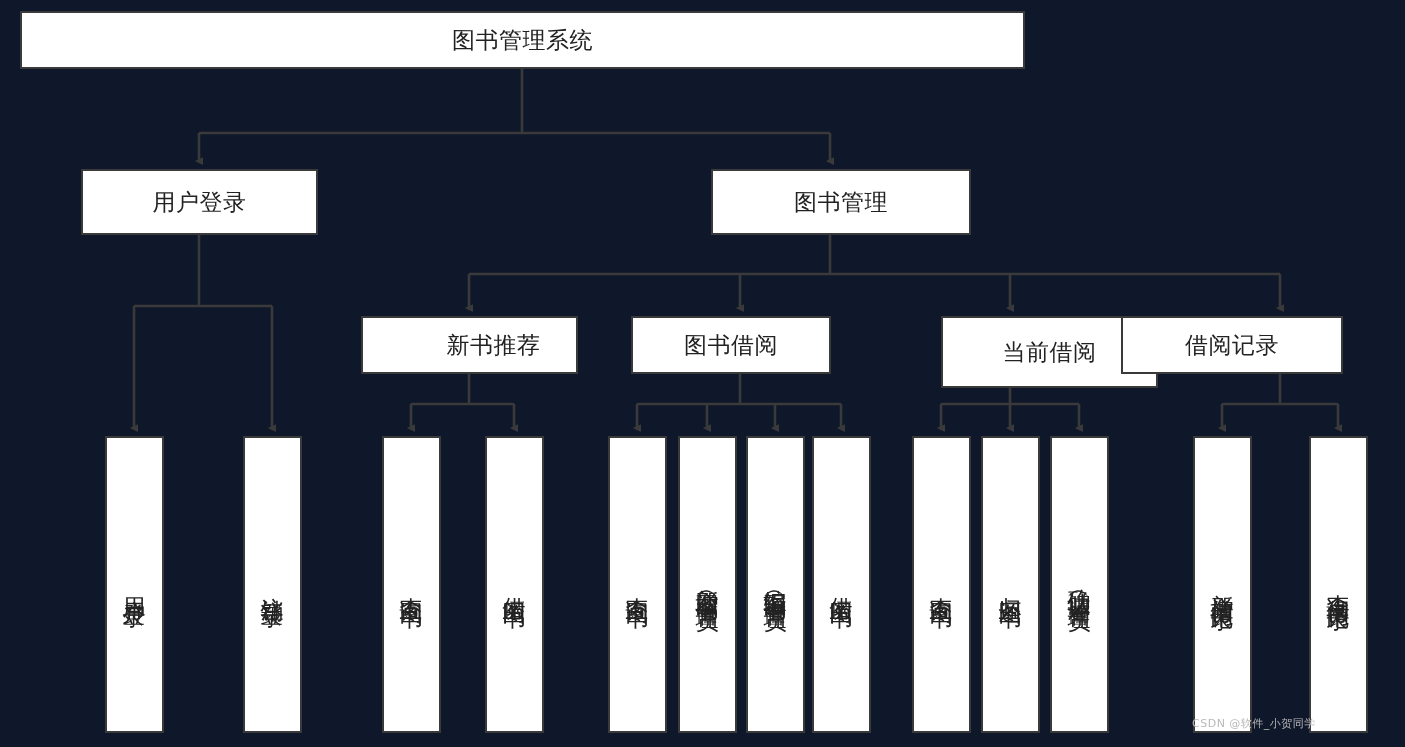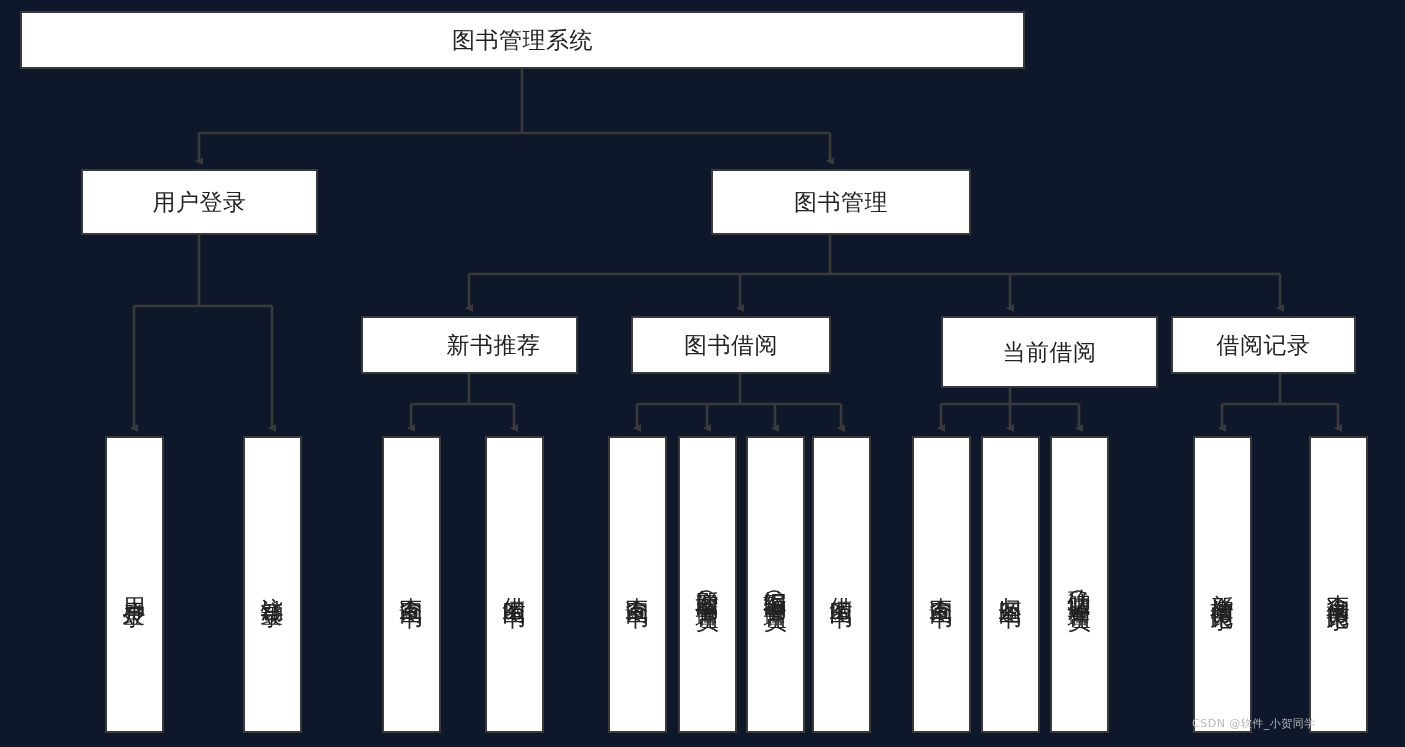--- a/index.html
+++ b/index.html
@@ -146,21 +146,21 @@
   </div>
 
   <div class="node horiz" style="left:631px; top:316px; width:200px; height:58px;">
     <span class="node-label">图书借阅</span>
   </div>
 
   <div class="node horiz" style="left:901px; top:316px; width:217px; height:72px;margin-left:40px;">
     <span class="node-label">当前借阅</span>
   </div>
 
-  <div class="node horiz" style="left:1171px; top:316px; width:185px; height:58px;">
+  <div class="node horiz" style="left:1121px; top:316px; width:222px; height:58px;">
     <span class="node-label">借阅记录</span>
   </div>
 
   <div class="node vert" style="left:105px; top:436px; width:59px; height:297px;">
     <span class="node-label">用户登录</span>
   </div>
   <div class="node vert" style="left:243px; top:436px; width:59px; height:297px;">
     <span class="node-label">注销登录</span>
   </div>
 

